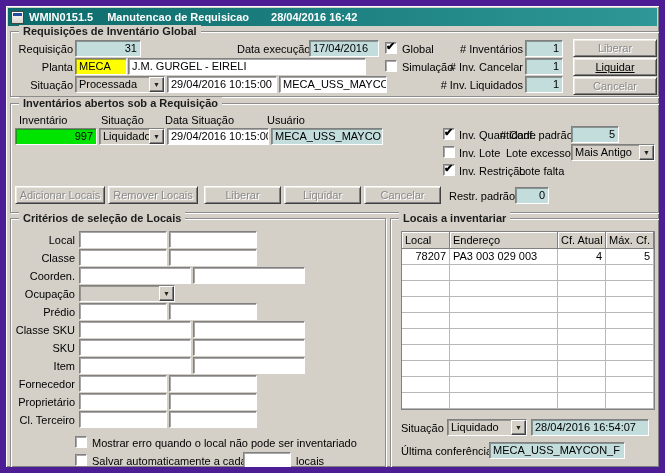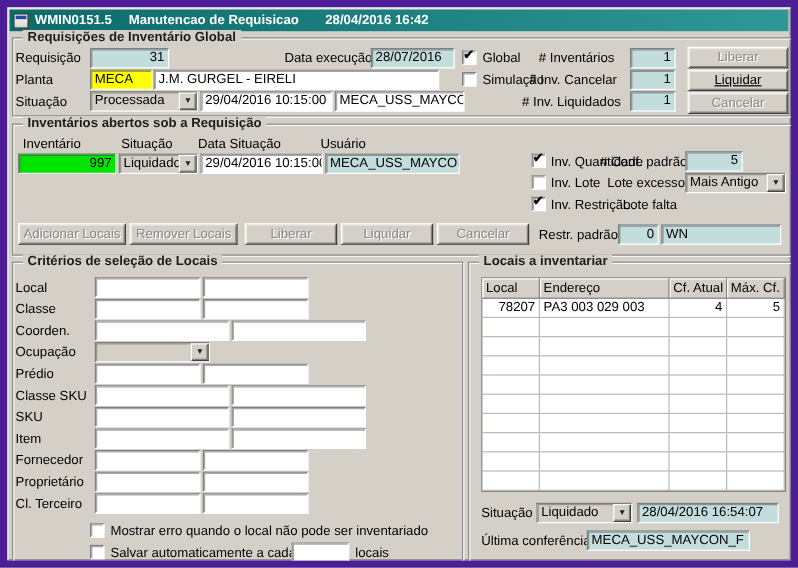--- a/index.html
+++ b/index.html
@@ -10,21 +10,21 @@
        background:linear-gradient(90deg,#0c6a6a,#2f9797);display:flex;align-items:center;
        color:#fff;font-weight:bold;font-size:11px}
   .appicon{width:13px;height:13px;margin:0 5px 0 3px;background:linear-gradient(#ffffff,#d8d4cc);
        border:1px solid #444;position:relative;flex:0 0 auto}
   .appicon::before{content:"";position:absolute;left:1px;right:1px;top:1px;height:3px;background:#264a9e}
   .t-seg{white-space:nowrap}
   .grp{position:absolute;border:1px solid #8c8c8c;box-shadow:1px 1px 0 #ffffff, inset 1px 1px 0 #ffffff}
   .legend{position:absolute;top:-7px;left:8px;background:#d4d0c8;padding:0 4px;font-weight:bold;
        color:#1c1c1c;line-height:13px;white-space:nowrap;font-size:11px}
   .lbl{position:absolute;white-space:nowrap;line-height:13px;color:#000}
-  .r{}
+  .r{text-align:right}
   .fld{position:absolute;height:17px;background:#fff;border:1px solid;border-color:#808080 #fff #fff #808080;
        box-shadow:inset 1px 1px 0 rgba(60,60,60,.45);line-height:15px;padding:0 3px;overflow:hidden;
        white-space:nowrap;font-size:11px}
   .teal{background:#c3dcdc}
   .yellow{background:#ffff00}
   .green{background:#00e400}
   .num{text-align:right}
   .btn{position:absolute;height:18px;background:#d4d0c8;border:1px solid;border-color:#fff #404040 #404040 #fff;
        box-shadow:inset 1px 1px 0 #ece9e2, inset -1px -1px 0 #808080;text-align:center;line-height:16px;
        font-size:11px;cursor:pointer;overflow:hidden;white-space:nowrap}
@@ -58,21 +58,21 @@
     <span class="t-seg" style="margin-right:22px">Manutencao de Requisicao</span>
     <span class="t-seg">28/04/2016 16:42</span>
   </div>
 
   <div class="grp" style="left:4px;top:25px;width:656px;height:66px">
     <span class="legend">Requisições de Inventário Global</span>
 
     <span class="lbl r" style="left:2px;top:11px;width:60px">Requisição</span>
     <div class="fld teal num" style="left:64px;top:8px;width:66px">31</div>
     <span class="lbl r" style="left:226px;top:11px;width:70px">Data execução</span>
-    <div class="fld teal" style="left:298px;top:8px;width:70px">28/07/2016</div>
+    <div class="fld teal" style="left:298px;top:8px;width:70px">17/04/2016</div>
     <span class="chk" style="left:374px;top:10px">
         <span class="mark">✔</span>
       </span>
     <span class="lbl" style="left:391px;top:11px">Global</span>
     <span class="lbl r" style="left:438px;top:11px;width:74px"># Inventários</span>
     <div class="fld teal num" style="left:514px;top:8px;width:38px">1</div>
     <div class="btn disabled" style="left:562px;top:7px;width:84px">Liberar</div>
 
     <span class="lbl r" style="left:2px;top:29px;width:60px">Planta</span>
     <div class="fld yellow" style="left:64px;top:26px;width:52px">MECA</div>
@@ -123,21 +123,20 @@
     <span class="lbl" style="left:508px;top:61px">Lote falta</span>
 
     <div class="btn disabled" style="left:97px;top:82px;width:90px">Remover Locais</div>
     <div class="btn disabled" style="left:4px;top:82px;width:90px">Adicionar Locais</div>
     <div class="btn disabled" style="left:193px;top:82px;width:77px">Liberar</div>
     <div class="btn disabled" style="left:273px;top:82px;width:77px">Liquidar</div>
     <div class="btn disabled" style="left:353px;top:82px;width:77px">Cancelar</div>
 
     <span class="lbl" style="left:438px;top:86px">Restr. padrão</span>
     <div class="fld teal num" style="left:504px;top:83px;width:34px">0</div>
-    <div class="fld teal" style="left:540px;top:83px;width:100px">WN</div>
   </div>
 
   <div class="grp" style="left:4px;top:212px;width:376px;height:256px">
     <span class="legend">Critérios de seleção de Locais</span>
 
     <span class="lbl r" style="left:2px;top:15px;width:62px">Local</span>
     <div class="fld" style="left:68px;top:12px;width:88px"></div>
     <div class="fld" style="left:158px;top:12px;width:88px"></div>
 
     <span class="lbl r" style="left:2px;top:33px;width:62px">Classe</span>

